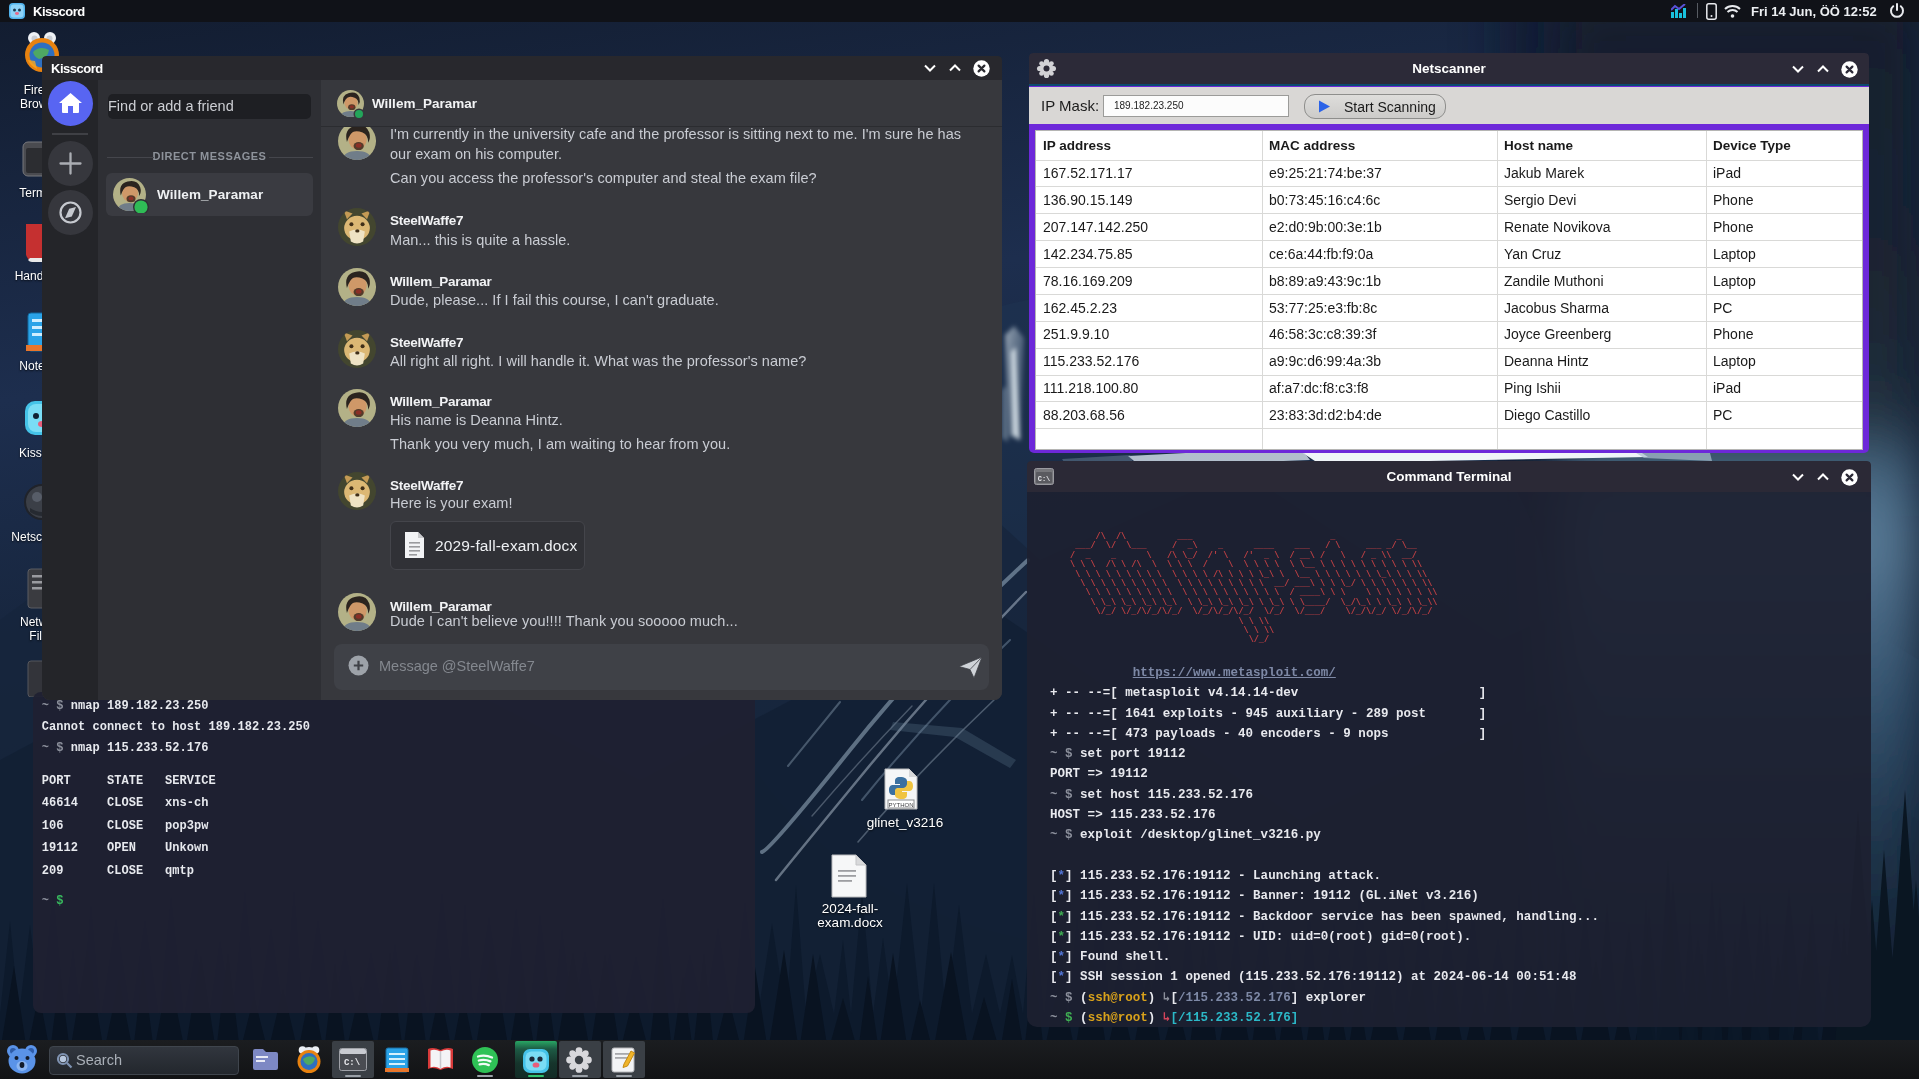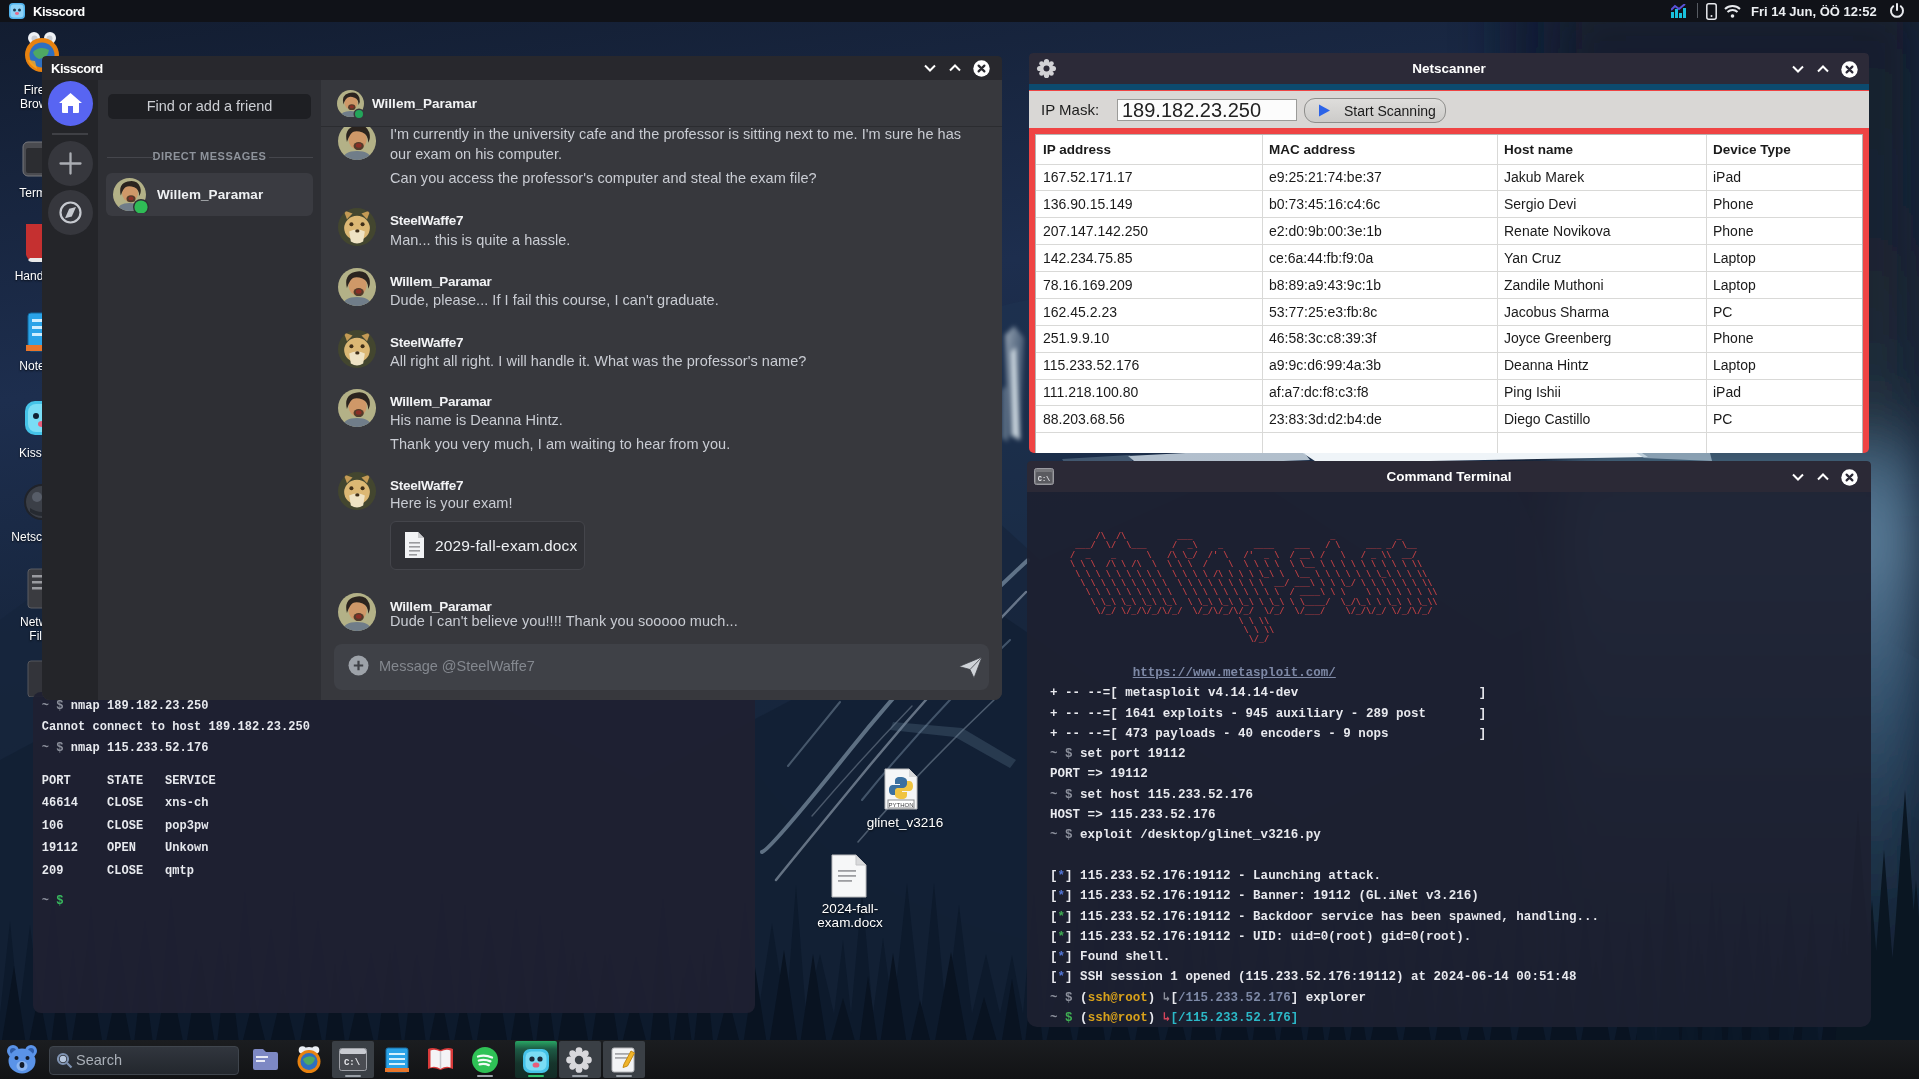--- a/index.html
+++ b/index.html
@@ -20,42 +20,42 @@
 #dterm .grn{color:#38b95e}
 
 #kiss{position:absolute;left:42px;top:56px;width:960px;height:644px;z-index:10;border-radius:4px 4px 8px 8px;overflow:hidden}
 #kisstitle{position:absolute;left:0;top:0;width:100%;height:24px;background:#28282d;border-radius:4px 4px 0 0}
 #kisstitle .t{position:absolute;left:9px;top:4.5px;color:#fff;font-size:13px;font-weight:bold;letter-spacing:-0.5px}
 #kissbody{position:absolute;left:0;top:24px;width:960px;height:620px;background:#37383d}
 #rail{position:absolute;left:0;top:0;width:56px;height:620px;background:#242529}
 #chanlist{position:absolute;left:56px;top:0;width:223px;height:620px;background:#2e2f34}
 #chat{position:absolute;left:279px;top:0;width:681px;height:620px;background:#37383d}
 .circ{position:absolute;border-radius:50%}
-#searchbox{position:absolute;left:10px;top:14px;width:203px;height:25px;background:#1e1f23;border-radius:5px;color:#ccced3;font-size:14.5px;text-align:center;line-height:25px}
+#searchbox{position:absolute;left:10px;top:14px;width:203px;height:25px;background:#1e1f23;border-radius:5px;color:#ccced3;font-size:14.5px;text-align:left;line-height:25px}
 #dmhead{position:absolute;left:0px;top:70px;width:223px;color:#8e939b;font-size:11px;font-weight:bold;letter-spacing:0.5px;text-align:center}
 #dmhead:before{content:"";position:absolute;left:9px;top:7px;width:47px;height:1px;background:#45464c}
 #dmhead:after{content:"";position:absolute;right:8px;top:7px;width:44px;height:1px;background:#45464c}
 #dmitem{position:absolute;left:8px;top:93px;width:207px;height:43px;background:#3a3b41;border-radius:6px}
 #dmitem .nm{position:absolute;left:51px;top:14px;color:#eef0f2;font-size:13.5px;font-weight:bold;letter-spacing:0.1px}
 #chathead{position:absolute;left:0;top:0;width:681px;height:46px;background:#37383d;border-bottom:1px solid #2b2c30;z-index:6}
 #chathead .nm{position:absolute;left:51px;top:16px;color:#f2f3f5;font-size:13.5px;font-weight:bold}
 .msgname{position:absolute;color:#f2f3f5;font-size:13.5px;font-weight:bold;letter-spacing:-0.25px}
 .msgtxt{position:absolute;color:#c9ccd3;font-size:14.5px;letter-spacing:0.05px;line-height:20px;white-space:pre}
 #attach{position:absolute;left:69px;top:395px;width:193px;height:47px;background:#303136;border:1px solid #44454b;border-radius:6px}
 #attach .fn{position:absolute;left:44px;top:15px;color:#eef0f3;font-size:15.5px;letter-spacing:0.15px;white-space:nowrap}
 #inputbar{position:absolute;left:13px;top:564px;width:655px;height:46px;background:#3f4147;border-radius:8px}
 #inputbar .ph{position:absolute;left:45px;top:14px;color:#84888f;font-size:14.5px}
 
 #nets{position:absolute;left:1029px;top:53px;width:840px;height:400px;z-index:10;border-radius:4px 4px 5px 5px;overflow:hidden}
 #netstitle{position:absolute;left:0;top:0;width:840px;height:31px;background:#2c2a38;border-radius:4px 4px 0 0}
 #netstitle .t{position:absolute;width:100%;text-align:center;top:8px;color:#fff;font-size:13.5px;font-weight:bold}
-#netsbody{position:absolute;left:0;top:31px;width:845px;height:369px;background:#ef4444;border-radius:0 0 3px 3px;border-top:6px solid #0c4a6e}
+#netsbody{position:absolute;left:0;top:31px;width:845px;height:369px;background:#6d28d9;border-radius:0 0 3px 3px;border-top:2px solid #0c4a6e}
 #netstool{position:absolute;left:0;top:1px;width:840px;height:37px;background:#d9d7d5}
 #netstool .lbl{position:absolute;left:12px;top:10px;color:#1c1c1c;font-size:15px}
-#ipinput{position:absolute;left:88px;top:8px;width:174px;height:20px;background:#fcfcfc;border:1px solid #9b9b99;color:#222;font-size:20px;padding-left:4px;line-height:20px}
+#ipinput{position:absolute;left:74px;top:8px;width:174px;height:20px;background:#fcfcfc;border:1px solid #9b9b99;color:#222;font-size:10px;padding-left:10px;line-height:20px}
 #scanbtn{position:absolute;left:275px;top:7px;width:140px;height:23px;background:linear-gradient(#dedddb,#cccbc9);border:1px solid #8e8e8c;border-radius:11px}
 #scanbtn .t{position:absolute;left:39px;top:4px;color:#1a1a1a;font-size:14px}
 #netstable{position:absolute;left:6px;top:44px;width:826px;height:318px;background:#fff;border:1px solid #b5b5b3}
 .tcell{position:absolute;color:#1a1a1a;font-size:14px;letter-spacing:0px}
 .thead{font-weight:bold;font-size:13.5px}
 .tline{position:absolute;background:#d9d9d7;height:1px}
 .tvline{position:absolute;background:#d9d9d7;width:1px}
 
 #cterm{position:absolute;left:1027px;top:461px;width:844px;height:566px;z-index:10;border-radius:4px 4px 10px 10px;overflow:hidden}
 #ctermtitle{position:absolute;left:0;top:0;width:844px;height:31px;background:#2b2936;border-radius:4px 4px 0 0}

